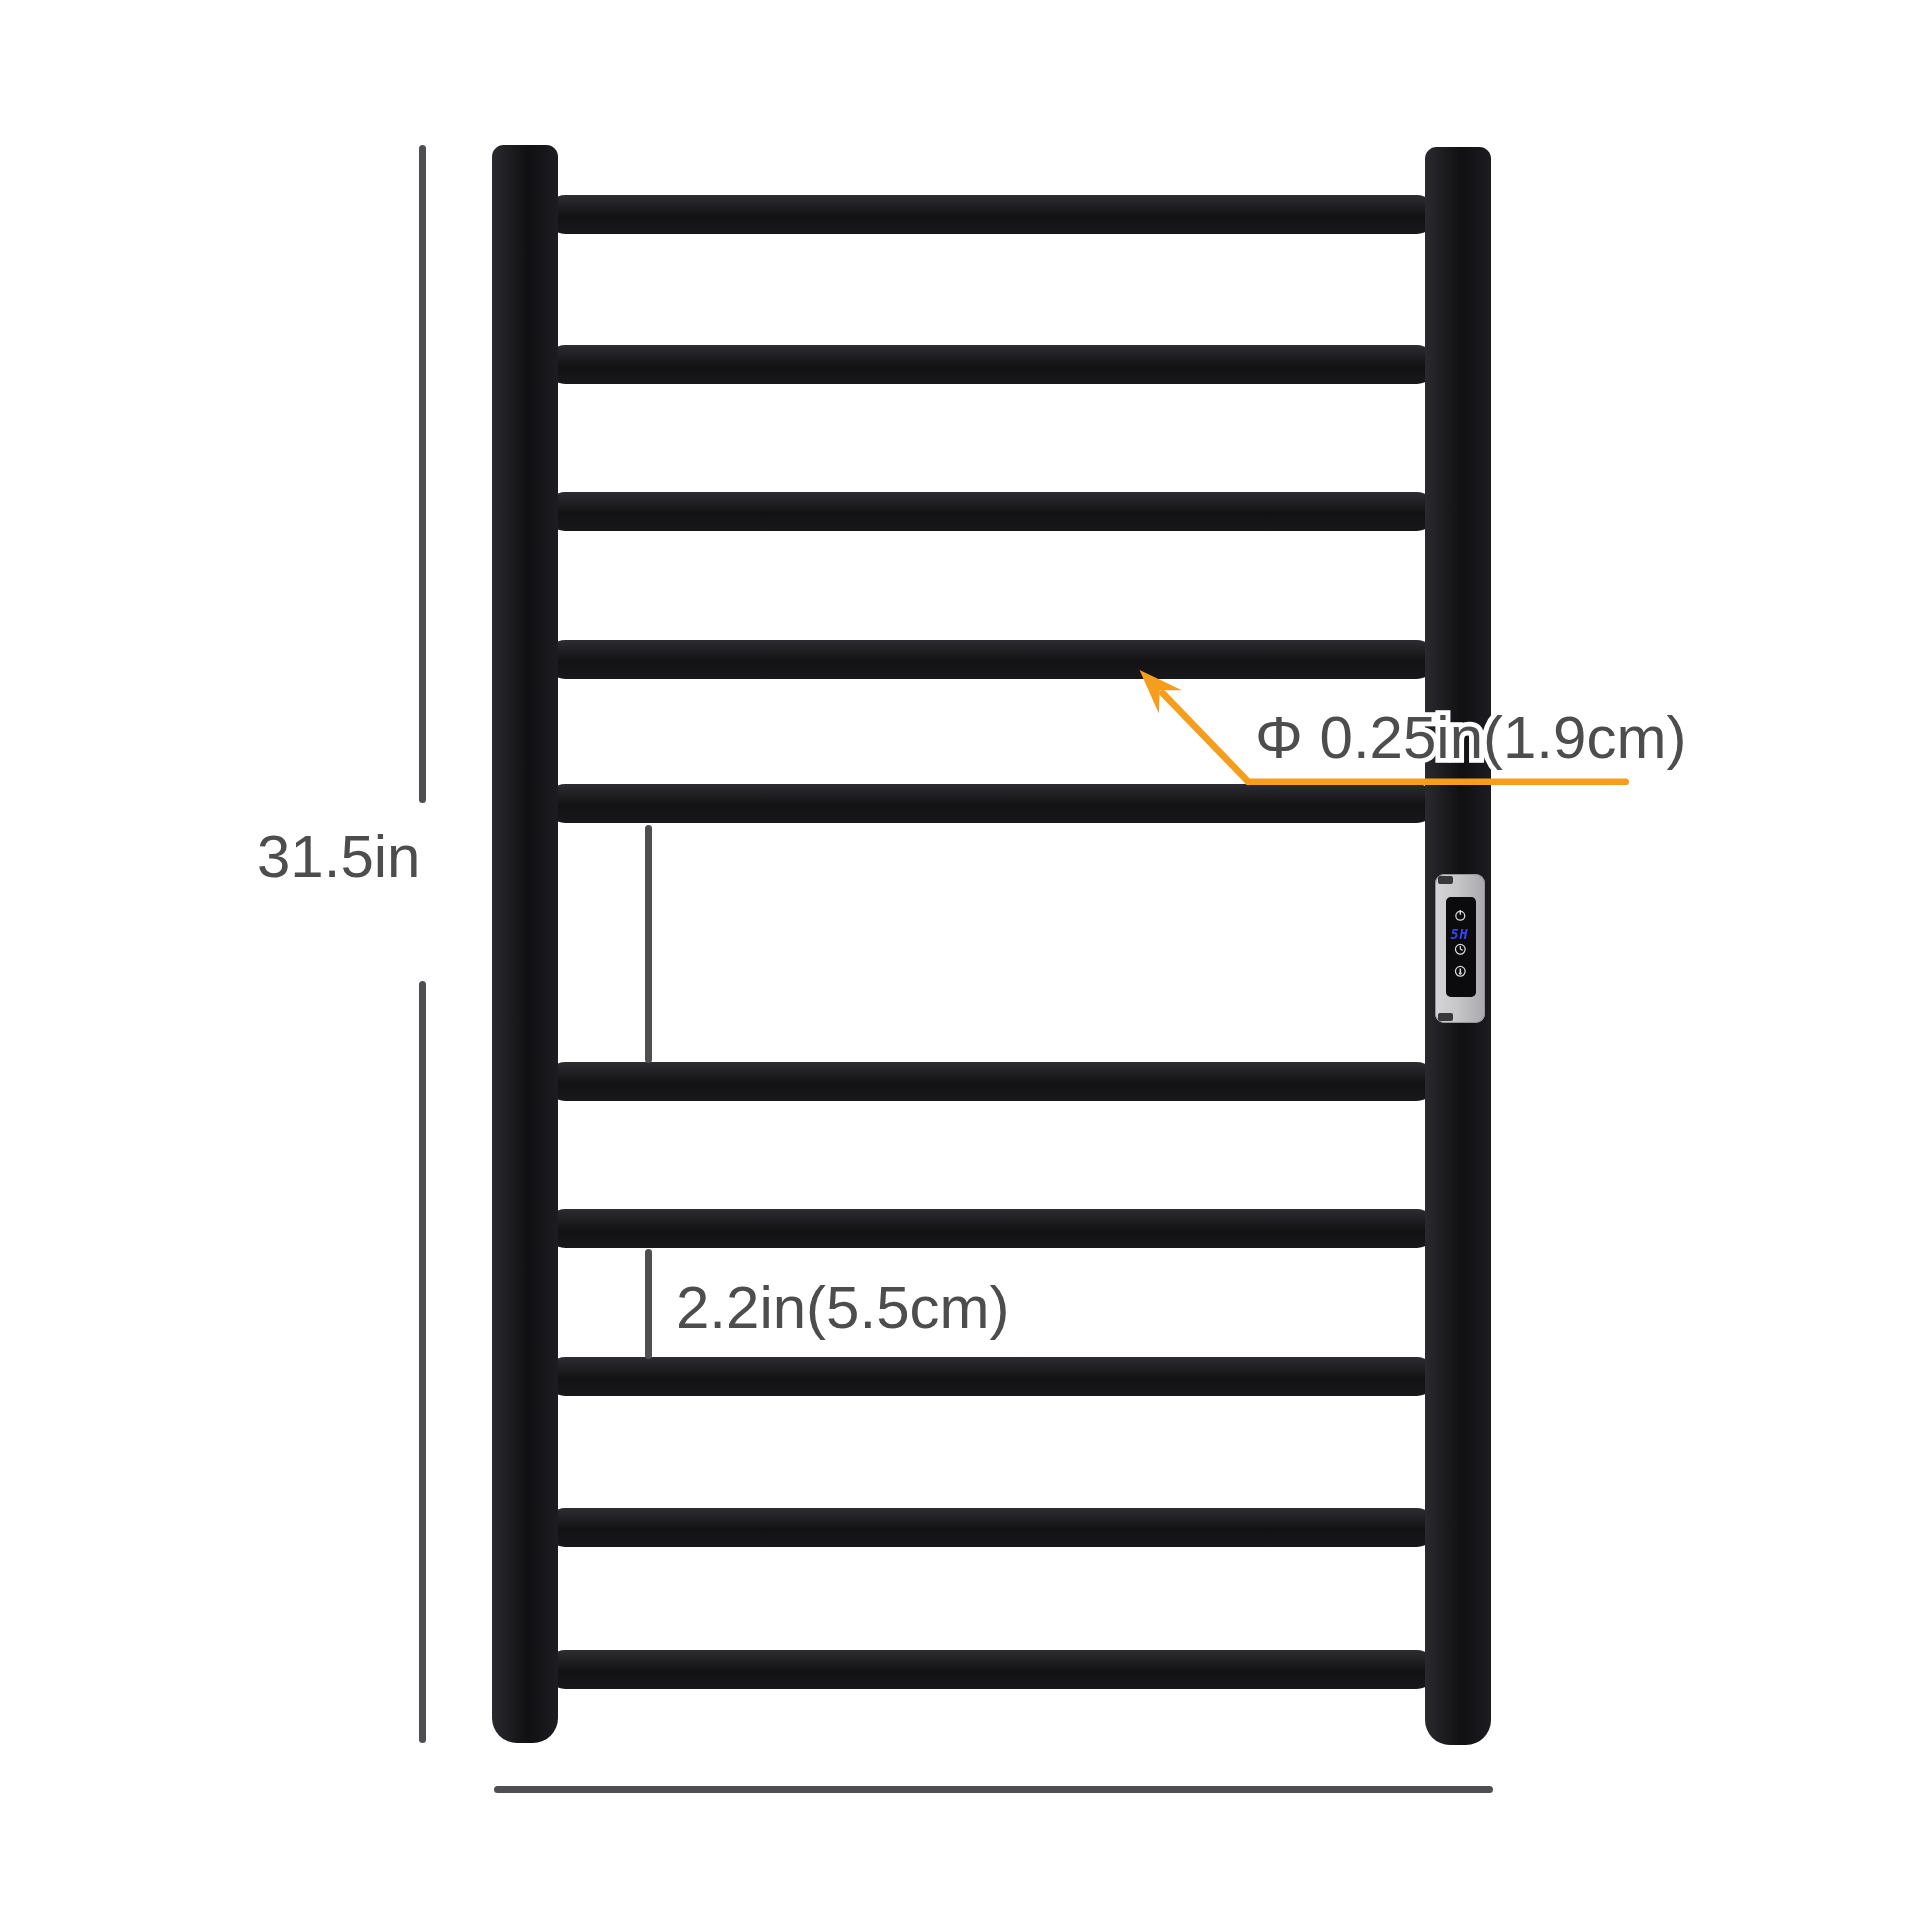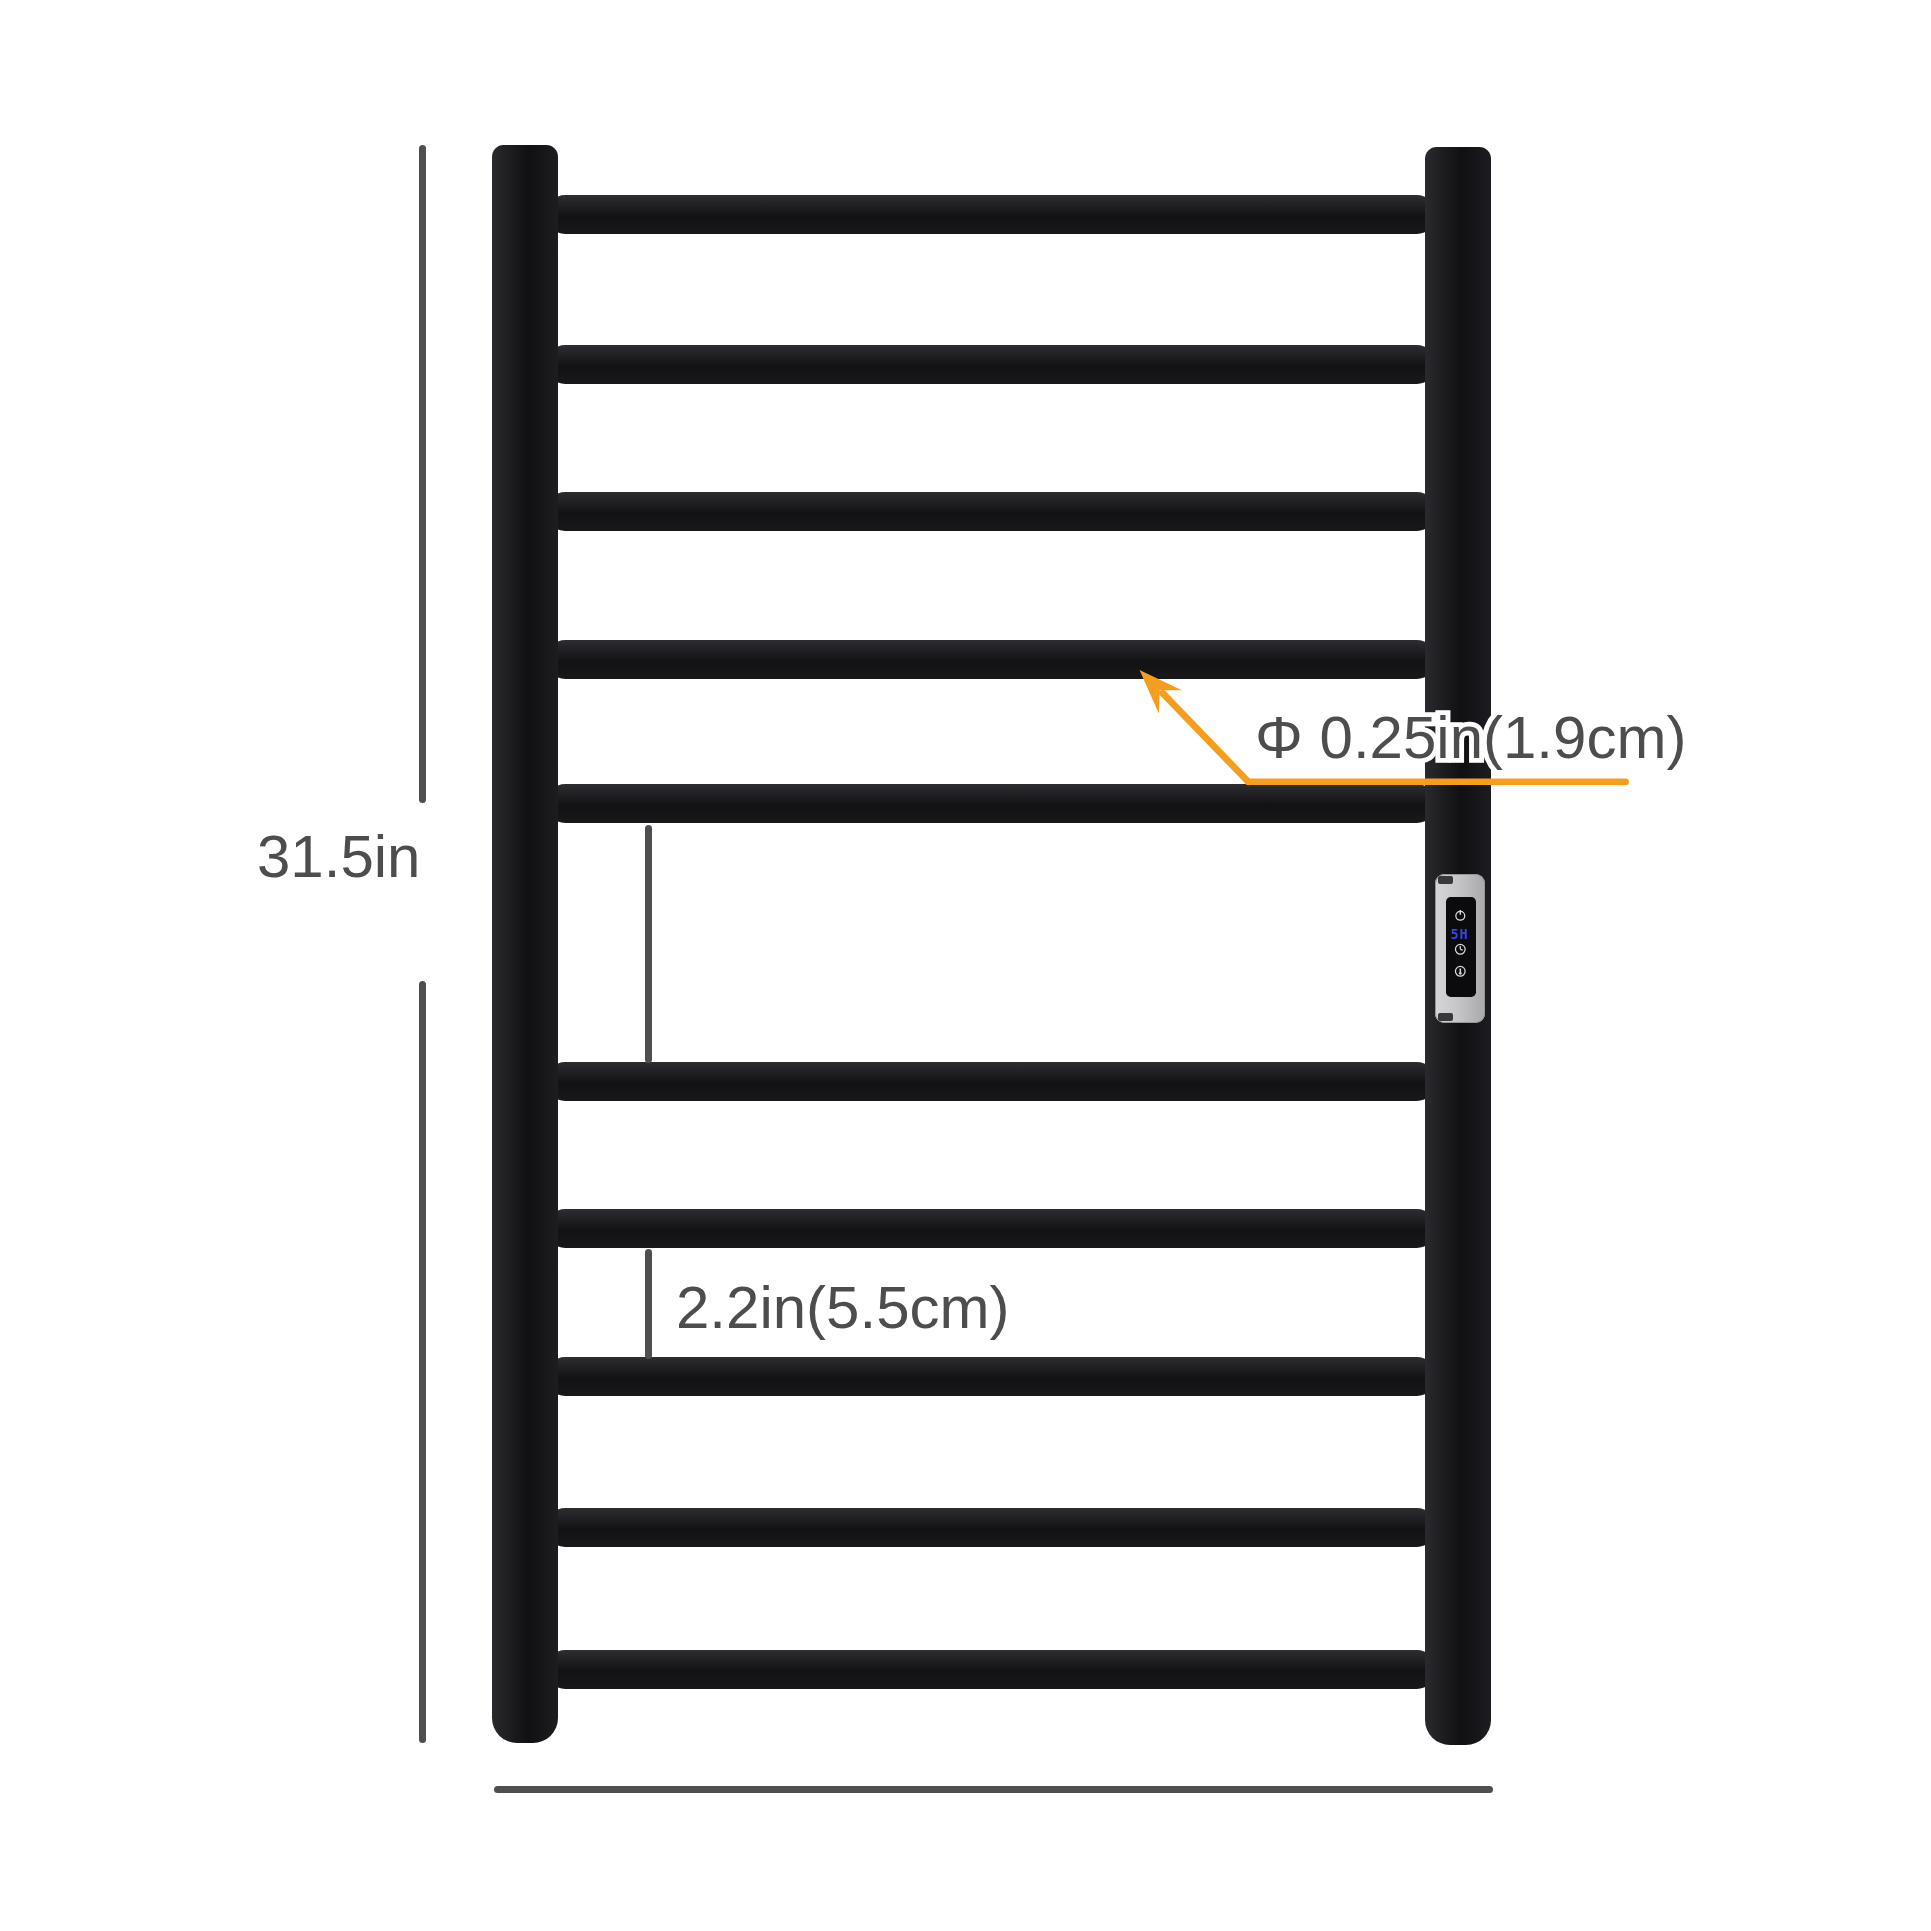--- a/index.html
+++ b/index.html
@@ -48,21 +48,21 @@
   }
   .panel .notch { position:absolute; left:2.9px; width:15.4px; height:7.7px; background:#39393c; border-radius:1.9px; }
   .panel .notch.top { top:1.9px; } .panel .notch.bottom { bottom:1.9px; }
   .screen {
     position:absolute; left:10.6px; top:23px; width:30px; height:100px;
     background:#0b0b0d; border-radius:4.8px;
   }
   .screen .sicon { position:absolute; left:8.7px; width:12.6px; height:12.6px; }
   .led {
     position:absolute; left:0; top:29px; width:28px; text-align:center;
-    color:#3743f5; font-size:13.5px; font-weight:bold; 
+    color:#3743f5; font-size:13.5px; font-weight:bold; font-style:italic;
     letter-spacing:1px; font-family:"DejaVu Sans Mono",monospace;
   }
 </style>
 </head>
 <body>
 
 <div id="stage">
 
   <div class="bar" style="top:195px"></div>
   <div class="bar" style="top:345px"></div>

